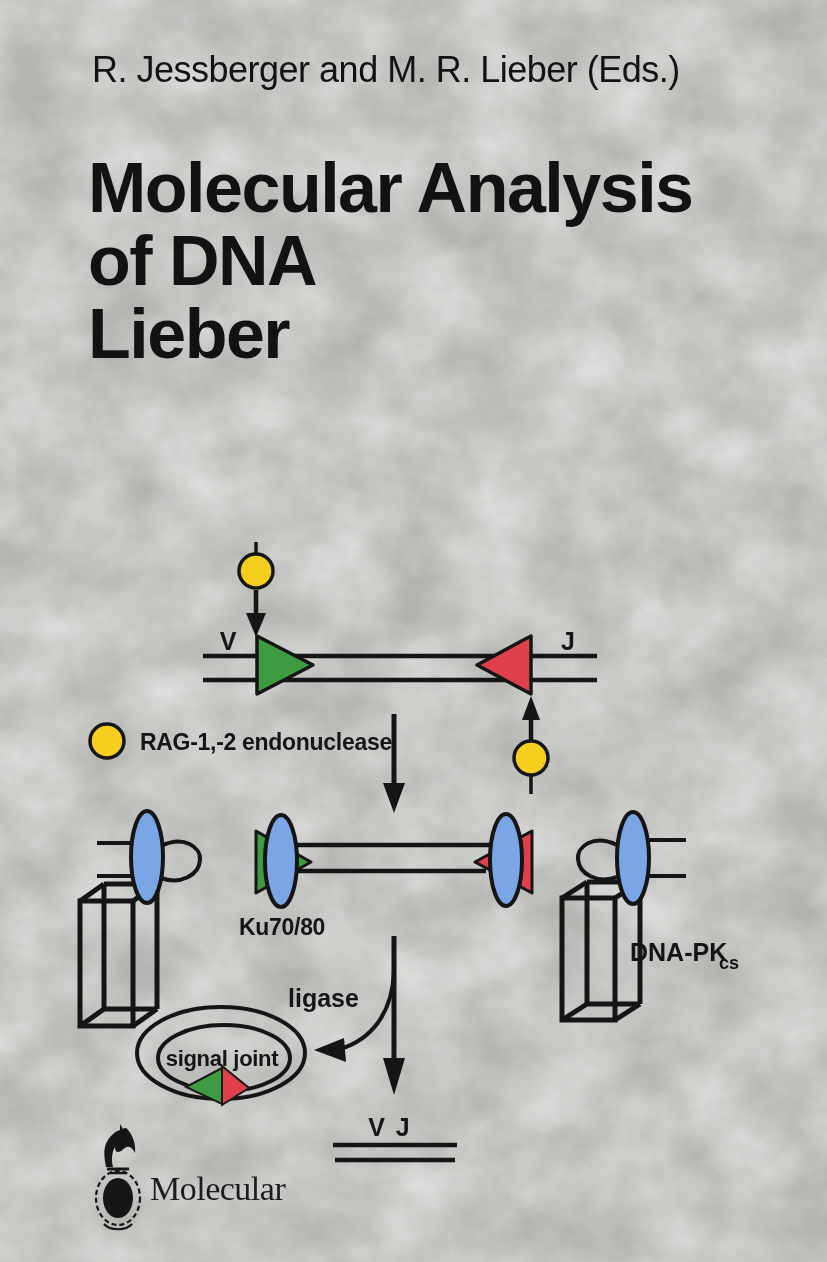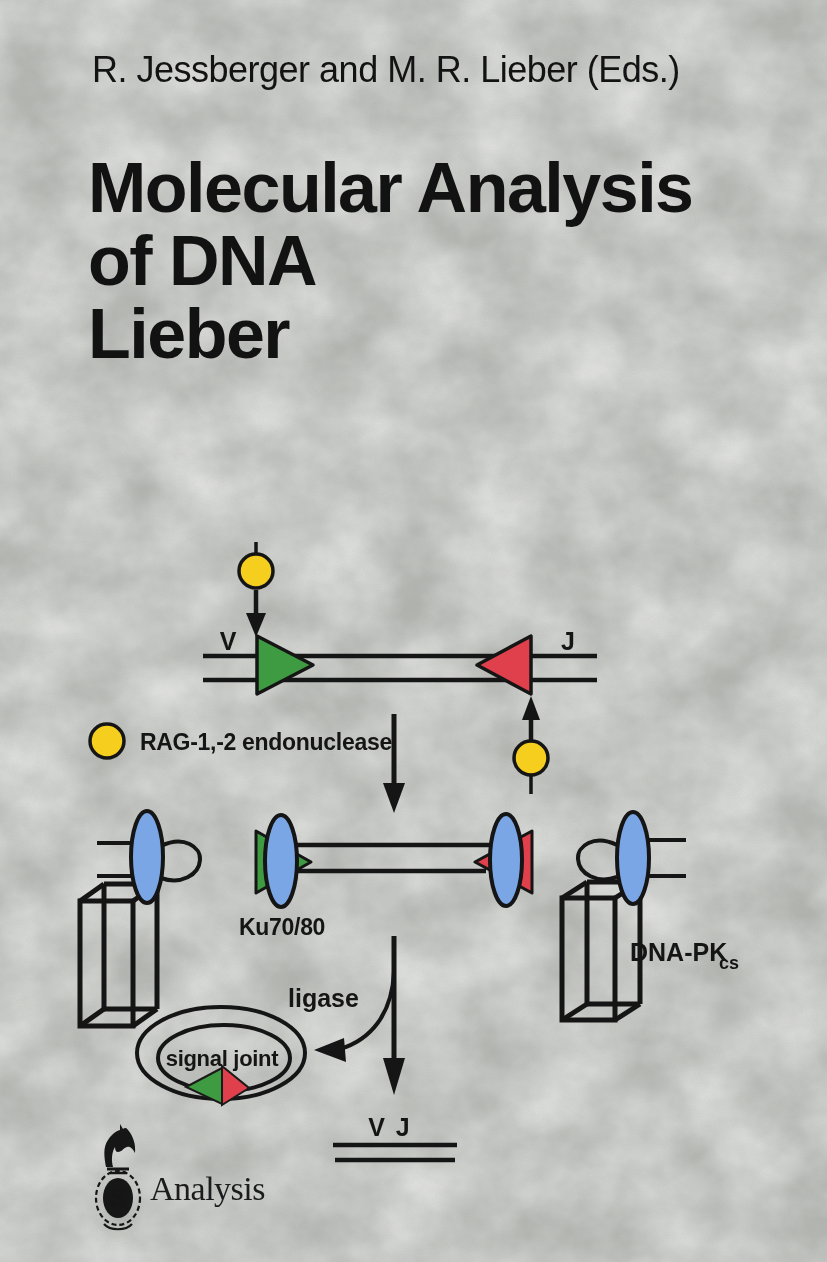--- a/index.html
+++ b/index.html
@@ -163,15 +163,15 @@
                C112,1152 111,1159 113,1167 Z" fill="#161616"></path>
       <line x1="107" y1="1169" x2="129" y2="1169" stroke="#161616" stroke-width="3"></line>
       <line x1="110" y1="1173" x2="126" y2="1173" stroke="#161616" stroke-width="2.5"></line>
       <ellipse cx="118" cy="1198" rx="22" ry="27" stroke="#161616" stroke-width="2.2" fill="none" stroke-dasharray="5 3"></ellipse>
       <ellipse cx="118" cy="1198" rx="15" ry="20" fill="#161616"></ellipse>
       <text x="118" y="1207" text-anchor="middle" class="logo-s">S</text>
       <path d="M104,1224 C110,1231 126,1231 132,1224" stroke="#161616" stroke-width="2.2" fill="none"></path>
     </g>
   </svg>
 
-  <div class="springer-name">Analysis</div>
+  <div class="springer-name">Molecular</div>
 
 </div>
 
 </body></html>

